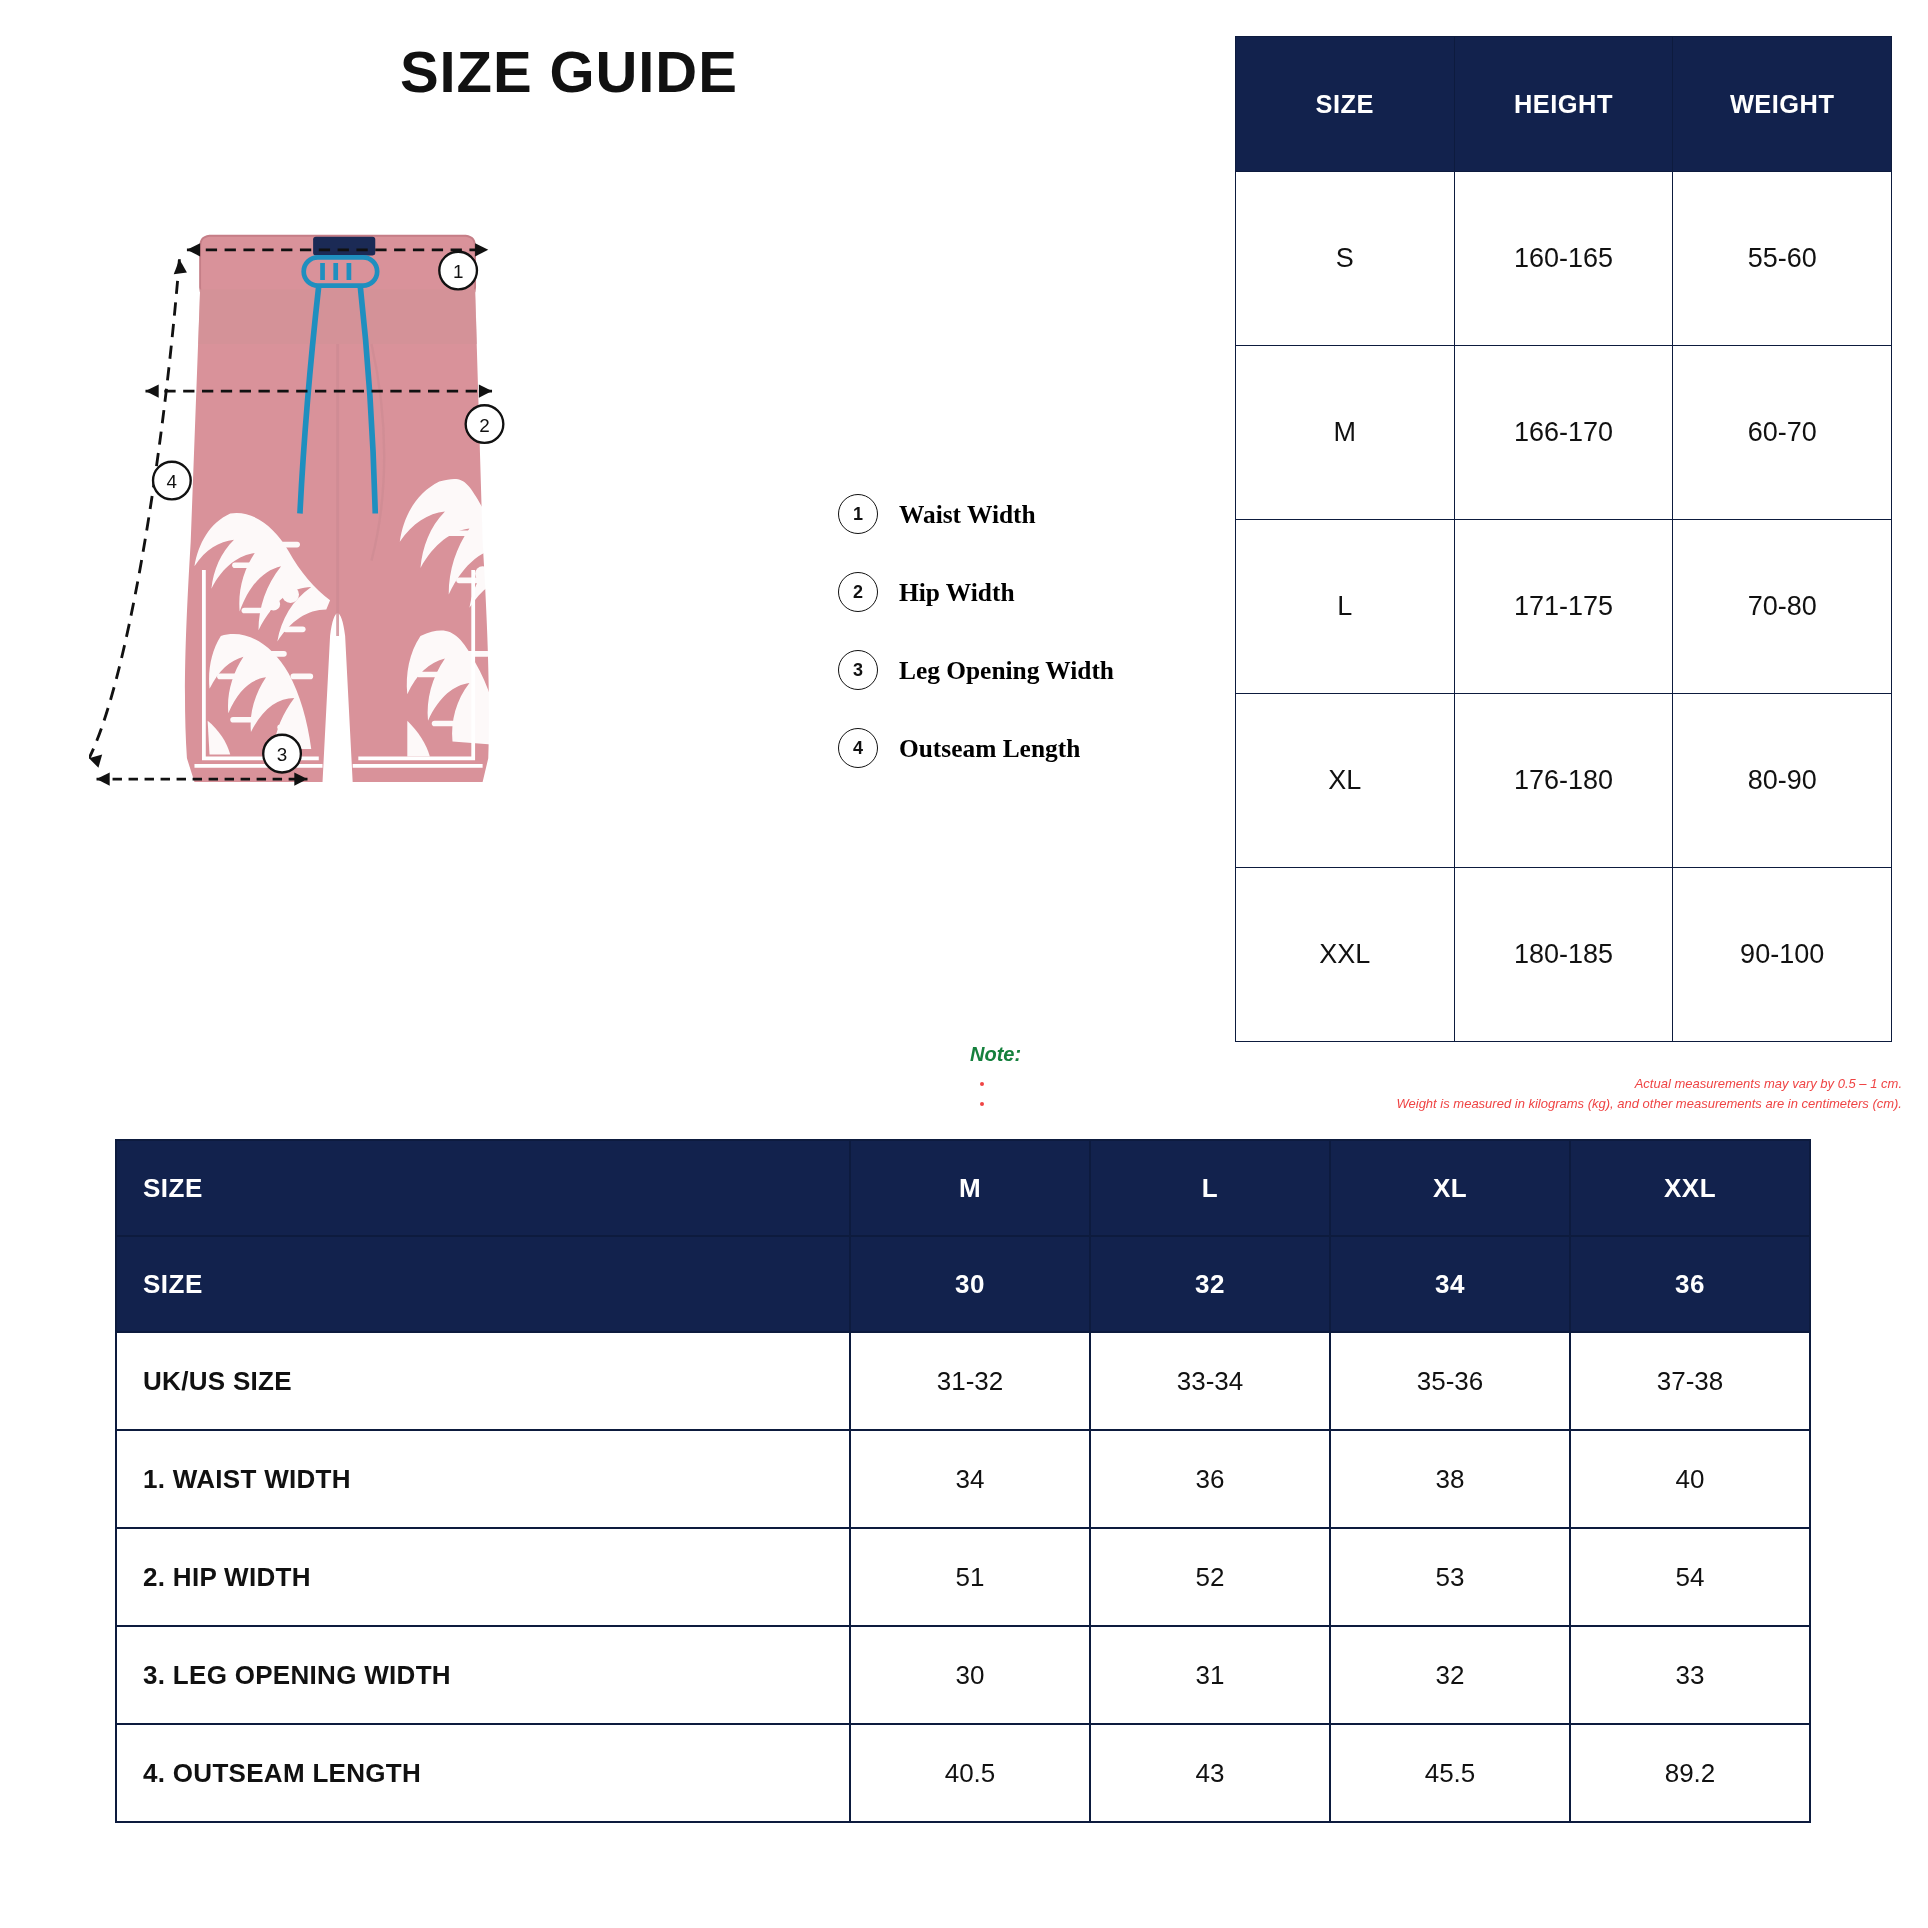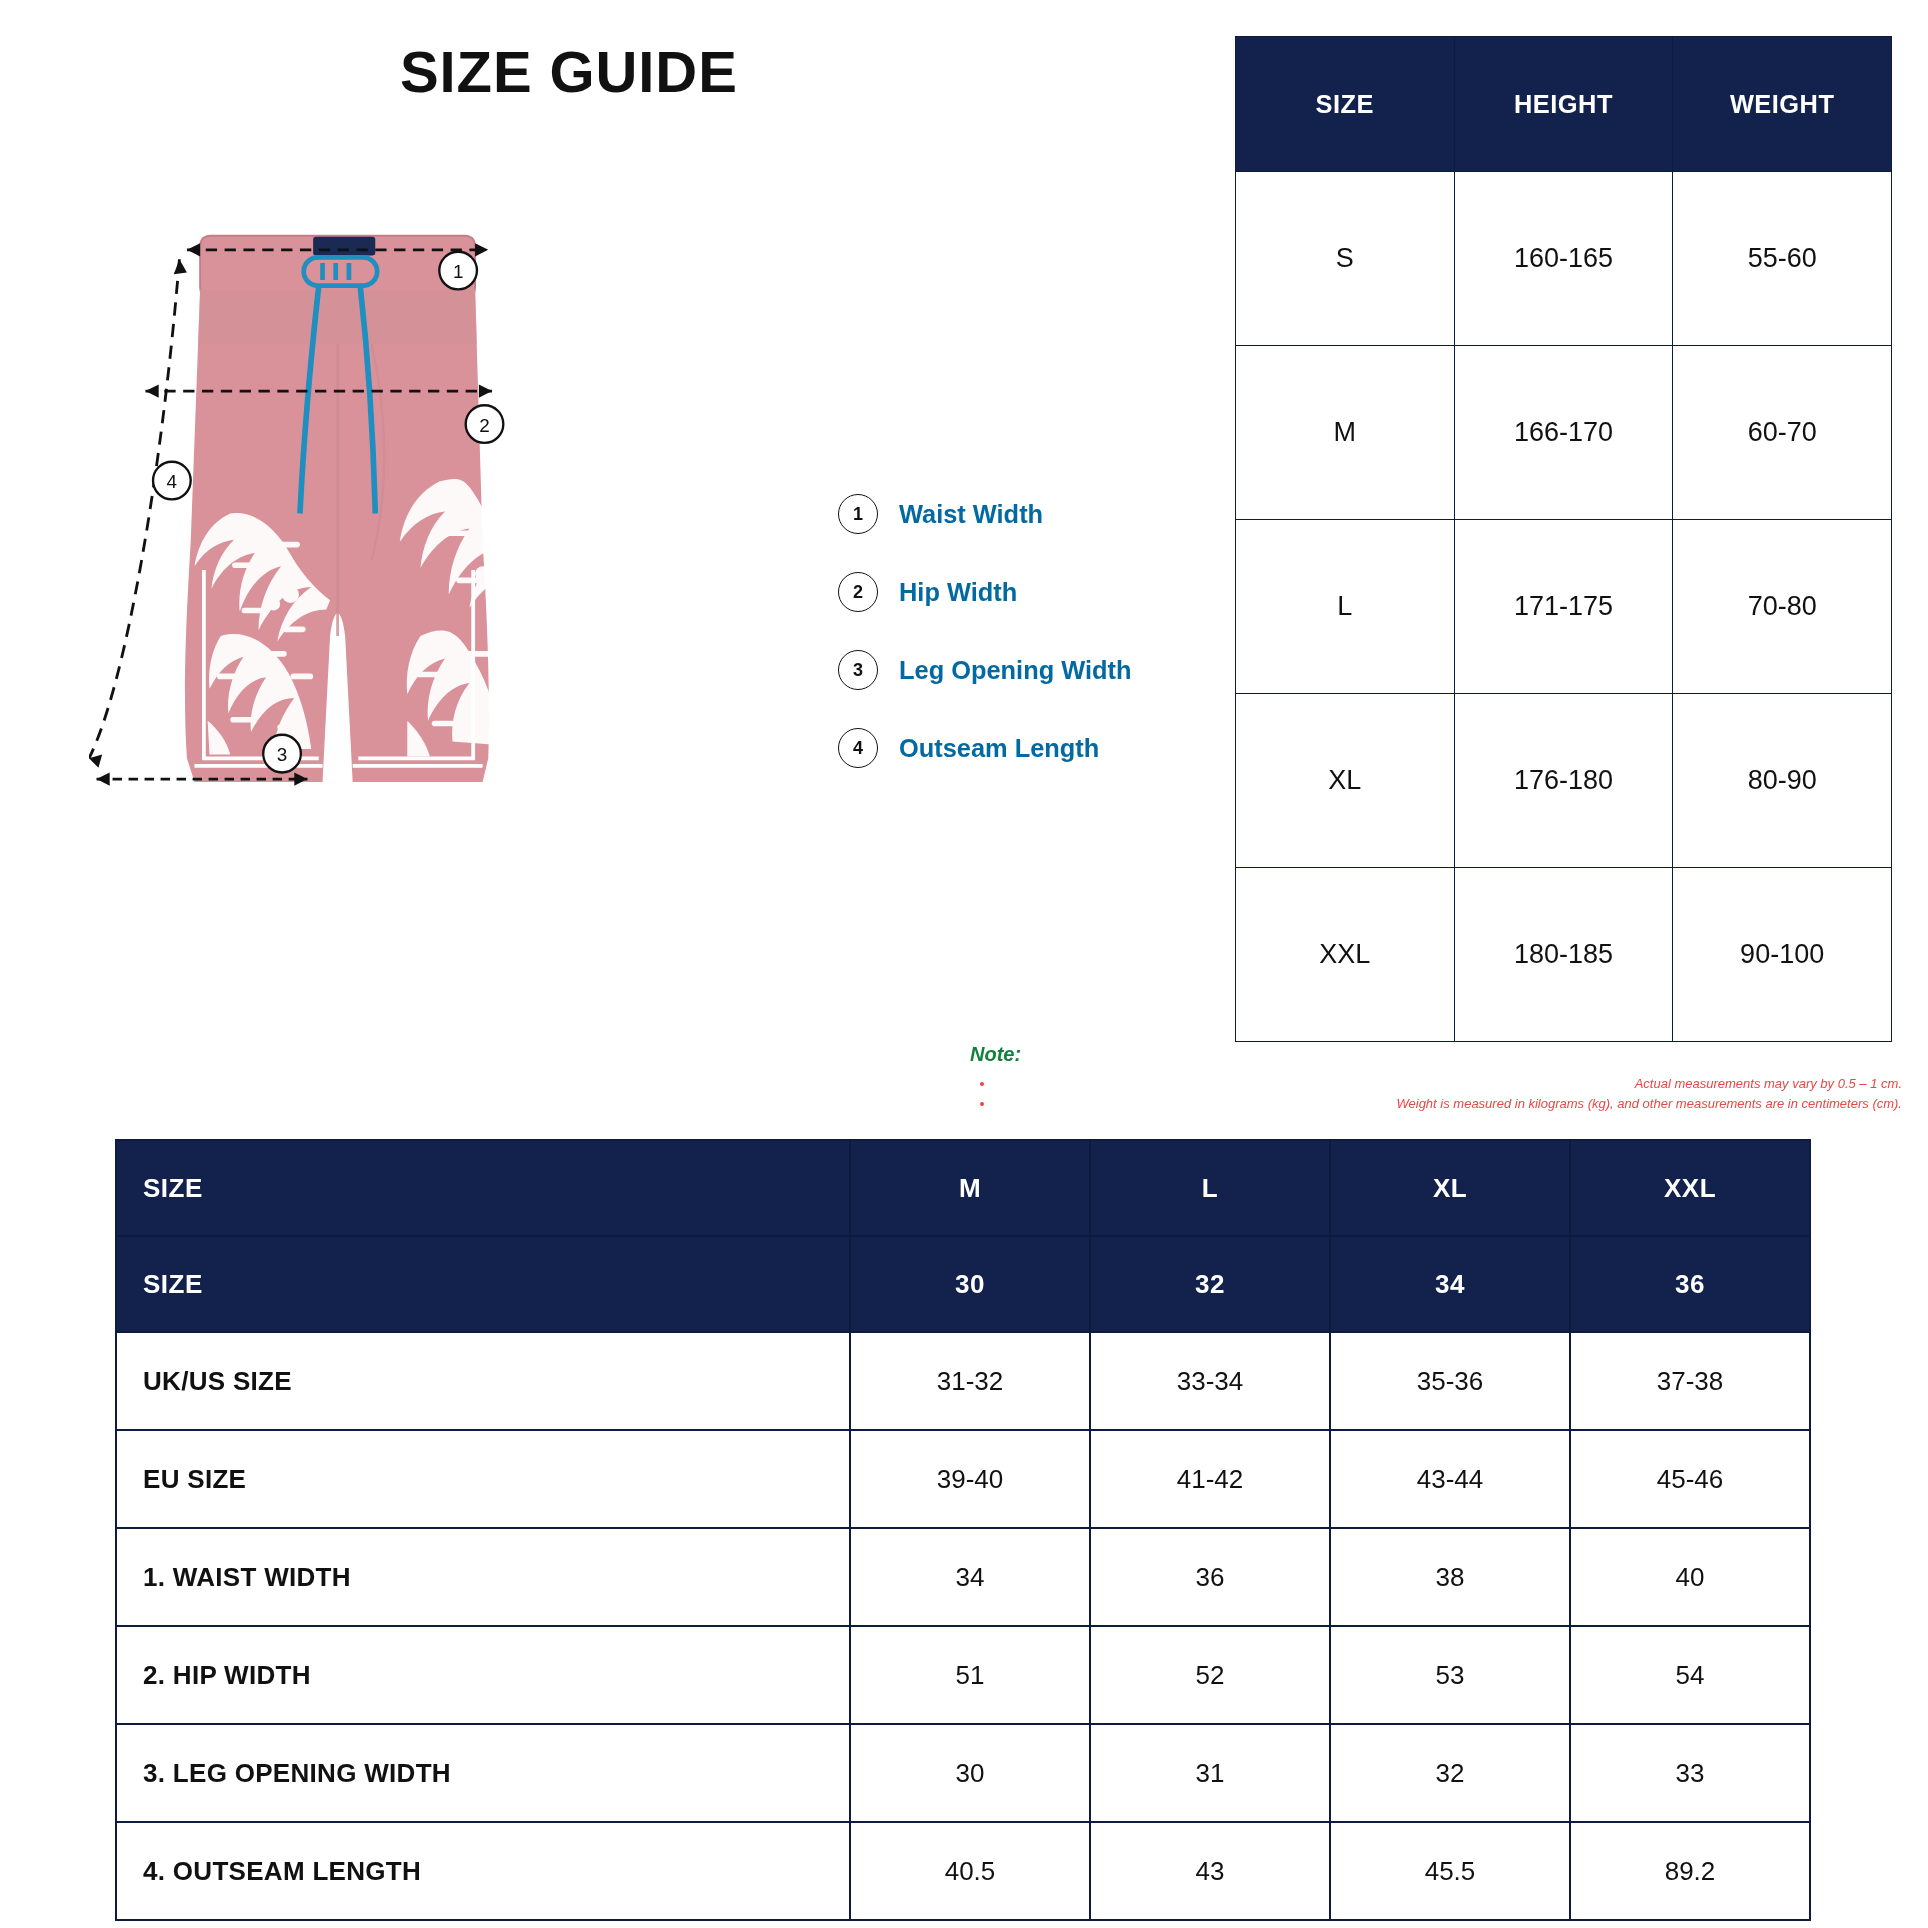--- a/index.html
+++ b/index.html
@@ -64,22 +64,23 @@
     justify-content: center;
     font-size: 18px;
     font-weight: 600;
     flex: 0 0 auto;
     background: #ffffff;
   }
   .legend-label {
     margin-left: 21px;
     font-size: 25.4px;
     font-weight: 700;
-    color: #0369a1;
+    color: #000000;
     white-space: nowrap;
+    font-family: Liberation Serif, serif;
   }
 
   
   .hw-table {
     position: absolute;
     left: 1235px;
     top: 36px;
     width: 657px;
     border-collapse: collapse;
     table-layout: fixed;
@@ -383,27 +384,20 @@
   </thead>
   <tbody>
     <tr>
       <td class="row-label">UK/US SIZE</td>
       <td>31-32</td>
       <td>33-34</td>
       <td>35-36</td>
       <td>37-38</td>
     </tr>
     <tr>
-      <td class="row-label">EU SIZE</td>
-      <td>39-40</td>
-      <td>41-42</td>
-      <td>43-44</td>
-      <td>45-46</td>
-    </tr>
-    <tr>
       <td class="row-label">1. WAIST WIDTH</td>
       <td>34</td>
       <td>36</td>
       <td>38</td>
       <td>40</td>
     </tr>
     <tr>
       <td class="row-label">2. HIP WIDTH</td>
       <td>51</td>
       <td>52</td>

